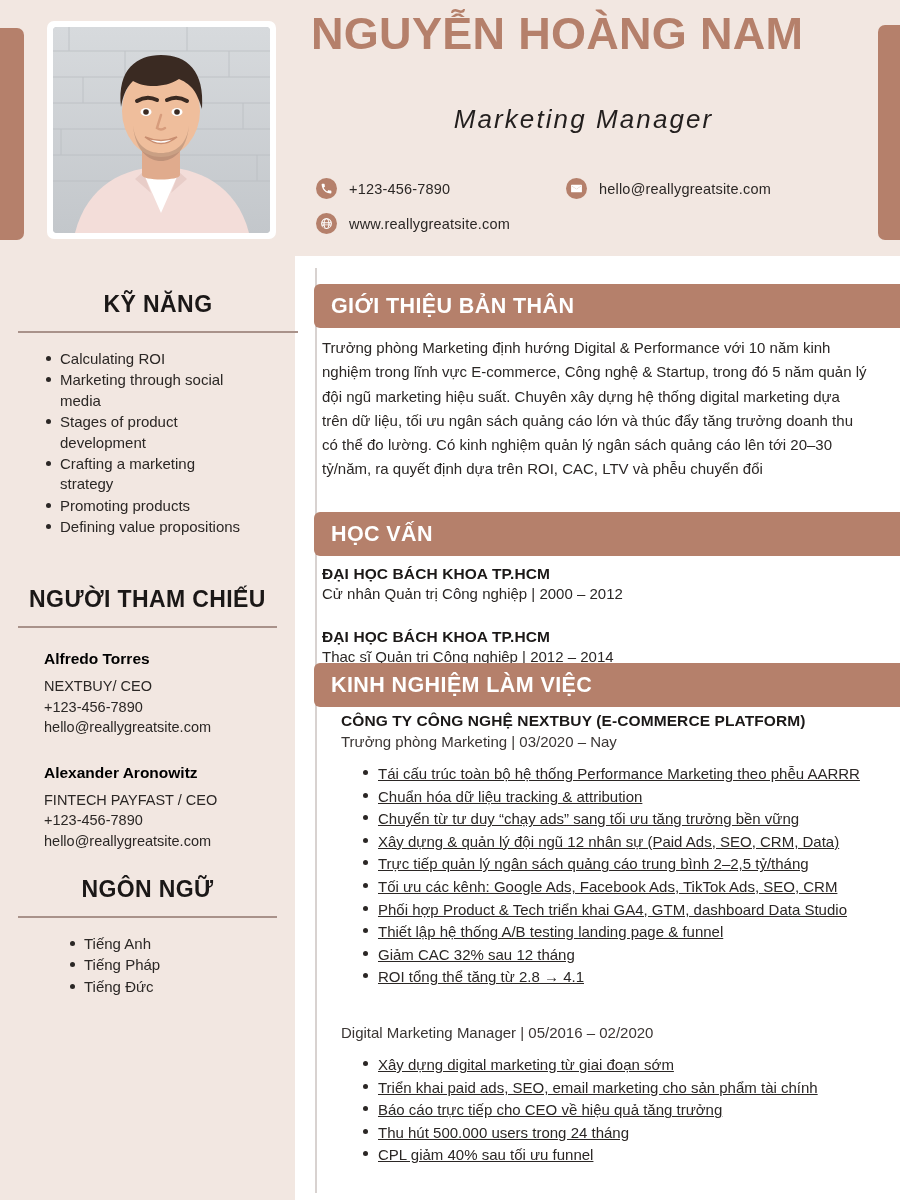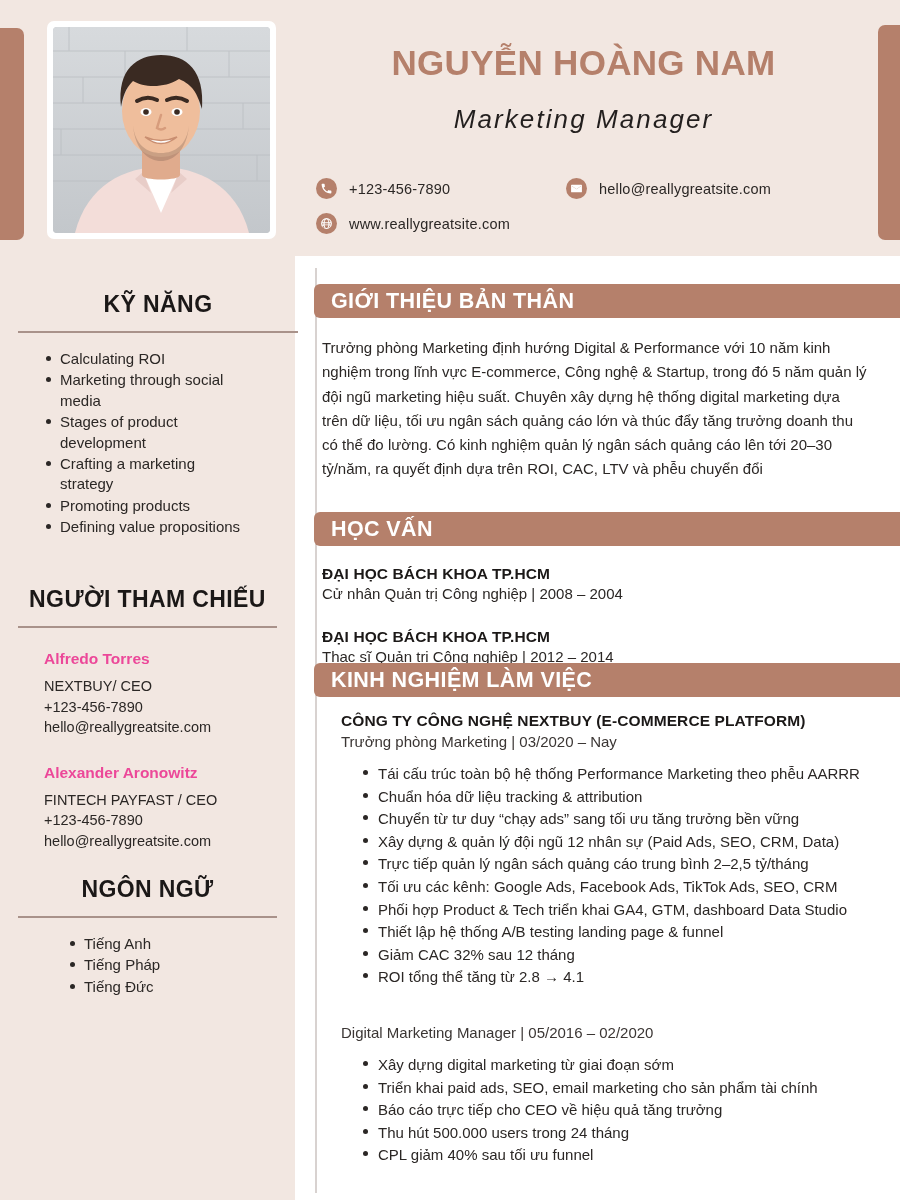--- a/index.html
+++ b/index.html
@@ -45,23 +45,23 @@
     background:#ffffff; border-radius:7px; padding:6px;
   }
   .photo {
     width:100%; height:100%; border-radius:4px; overflow:hidden;
     position:relative; background:#c9cdd0;
   }
   .photo svg { display:block; width:100%; height:100%; }
 
   
   .name {
-    position:absolute; left:311px; top:44px; width:545px;
-    font-size:35px; font-weight:bold; letter-spacing:0.3px;
-    color:#B5806B; line-height:1.06; text-align:center;
+    position:absolute; left:311px; top:10px; width:545px;
+    font-size:45px; font-weight:bold; letter-spacing:0.3px;
+    color:#B5806B; line-height:1.06; text-align:left;
     white-space:nowrap;
   }
   .job-title {
     position:absolute; left:311px; top:104px; width:545px;
     font-size:26px; font-style:italic; letter-spacing:2.1px;
     color:#231f1e; text-align:center;
   }
 
   
   .contacts {
@@ -95,27 +95,27 @@
     content:""; position:absolute; left:0; top:7px;
     width:5px; height:5px; border-radius:50%; background:#2b2725;
   }
 
   #skills  { position:absolute; left:0; top:291px;  width:316px; }
   #refs    { position:absolute; left:0; top:586px;  width:295px; }
   #langs   { position:absolute; left:0; top:876px;  width:295px; }
 
   .ref-block { margin:0 0 0 44px; }
   .ref-name {
-    font-size:15.5px; font-weight:bold; color:#ec4899; margin-bottom:8px;
+    font-size:15.5px; font-weight:bold; color:#000000; margin-bottom:8px;
   }
   .ref-line { font-size:14.5px; line-height:1.42; color:#2b2725; }
 
   
   .sec-bar {
-    position:absolute; height:34px; background:#B5806B;
+    position:absolute; height:44px; background:#B5806B;
     border-top-left-radius:6px; border-bottom-left-radius:6px;
     display:flex; align-items:center;
     left:314px; width:586px;
   }
   .sec-bar span {
     color:#ffffff; font-size:21.5px; font-weight:bold;
     letter-spacing:0.4px; margin-left:17px;
   }
 
   .summary {
@@ -132,21 +132,21 @@
   }
 
   .job { position:absolute; left:341px; width:530px; }
   .job-company {
     font-size:15.5px; font-weight:bold; color:#1b1817; letter-spacing:0.1px;
   }
   .job-role { font-size:15px; color:#3b3634; margin-top:3px; }
   .job-bullets { list-style:none; margin:13px 0 0 22px; }
   .job-bullets li {
     position:relative; font-size:15px; line-height:1.44;
-    color:#2b2725; padding-left:15px; margin-bottom:1px;
+    color:#2b2725; padding-left:15px; margin-bottom:1px;text-decoration:underline;
   }
   .job-bullets li::before {
     content:""; position:absolute; left:0; top:7px;
     width:5px; height:5px; border-radius:50%; background:#2b2725;
   }
 </style>
 </head>
 <body>
 
 <div id="page">
@@ -286,21 +286,21 @@
   <div class="sec-bar" style="top:284px;">
     <span>GIỚI THIỆU BẢN THÂN</span>
   </div>
   <div class="summary">Trưởng phòng Marketing định hướng Digital &amp; Performance với 10 năm kinh nghiệm trong lĩnh vực E-commerce, Công nghệ &amp; Startup, trong đó 5 năm quản lý đội ngũ marketing hiệu suất. Chuyên xây dựng hệ thống digital marketing dựa trên dữ liệu, tối ưu ngân sách quảng cáo lớn và thúc đẩy tăng trưởng doanh thu có thể đo lường. Có kinh nghiệm quản lý ngân sách quảng cáo lên tới 20–30 tỷ/năm, ra quyết định dựa trên ROI, CAC, LTV và phễu chuyển đổi</div>
 
   <div class="sec-bar" style="top:484px;margin-top:28px;">
     <span>HỌC VẤN</span>
   </div>
   <div class="edu" style="top:548px;">
     <div class="edu-school">ĐẠI HỌC BÁCH KHOA TP.HCM</div>
-    <div class="edu-detail">Cử nhân Quản trị Công nghiệp | 2008 – 2004</div>
+    <div class="edu-detail">Cử nhân Quản trị Công nghiệp | 2000 – 2012</div>
   </div>
   <div class="edu" style="top:611px;">
     <div class="edu-school">ĐẠI HỌC BÁCH KHOA TP.HCM</div>
     <div class="edu-detail">Thạc sĩ Quản trị Công nghiệp | 2012 – 2014</div>
   </div>
 
   <div class="sec-bar" style="top:663px;text-align:center;">
     <span>KINH NGHIỆM LÀM VIỆC</span>
   </div>
 

